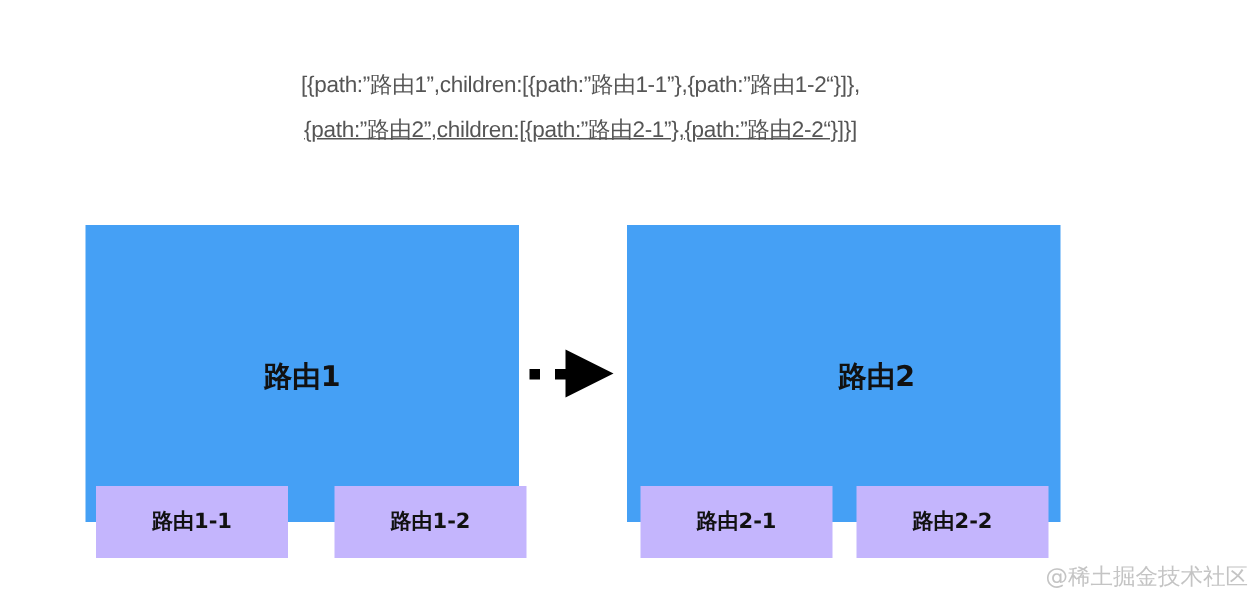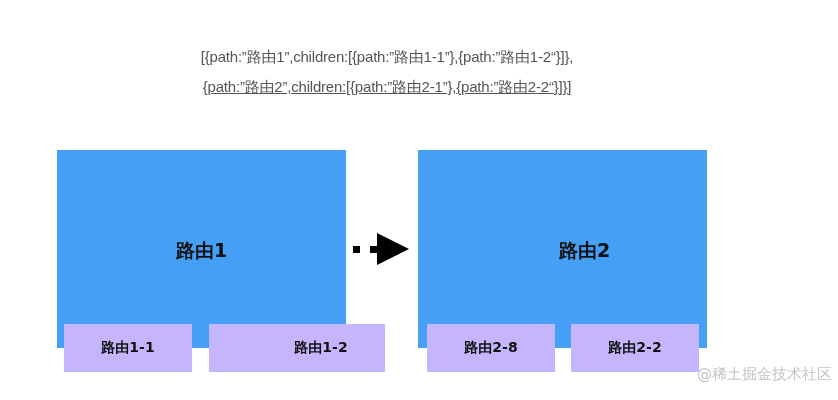--- a/index.html
+++ b/index.html
@@ -21,39 +21,39 @@
     position: absolute; top: 238px; text-align: center; width: 289px;
     font-family: "DejaVu Sans", sans-serif; font-weight: bold; font-size: 19px; color: #111;
   }
   .child {
     position: absolute; top: 280px; width: 128px; height: 48px; background: #c4b5fd;
     display: flex; align-items: center; justify-content: center;
     font-family: "DejaVu Sans", sans-serif; font-weight: bold; font-size: 14px; color: #111; margin-top: 44px;
   }
   .arrow { position: absolute; left: 350px; top: 232px; width: 62px; height: 34px; }
   .watermark {
-    position: absolute; right: 6px; top: 365px; font-size: 15px; color: #c4c4c4;
+    position: absolute; right: 6px; top: 375px; font-size: 15px; color: #c4c4c4;
     font-family: "DejaVu Sans", sans-serif;
   }
 </style>
 </head>
 <body>
 
 <div class="code l1">[{path:”路由1”,children:[{path:”路由1-1”},{path:”路由1-2“}]},</div>
 <div class="code l2">{path:”路由2”,children:[{path:”路由2-1”},{path:”路由2-2“}]}]</div>
 
 <div class="route" style="left:57px;"></div>
 <div class="route-title" style="left:57px;">路由1</div>
 <div class="child" style="left:64px;">路由1-1</div>
-<div class="child" style="left:209px;padding-left:48px;">路由1-2</div>
+<div class="child" style="left:223px;">路由1-2</div>
 
 <svg class="arrow" viewBox="0 0 62 34">
   <rect x="3" y="14" width="7" height="7" fill="#000"></rect>
   <rect x="20" y="14" width="9" height="7" fill="#000"></rect>
   <polygon points="27,1 59,17 27,33" fill="#000"></polygon>
 </svg>
 
 <div class="route" style="left:418px;"></div>
 <div class="route-title" style="left:440px;">路由2</div>
-<div class="child" style="left:427px;">路由2-8</div>
+<div class="child" style="left:427px;">路由2-1</div>
 <div class="child" style="left:571px;text-align:right;">路由2-2</div>
 
 <div class="watermark">@稀土掘金技术社区</div>
 
 </body></html>

